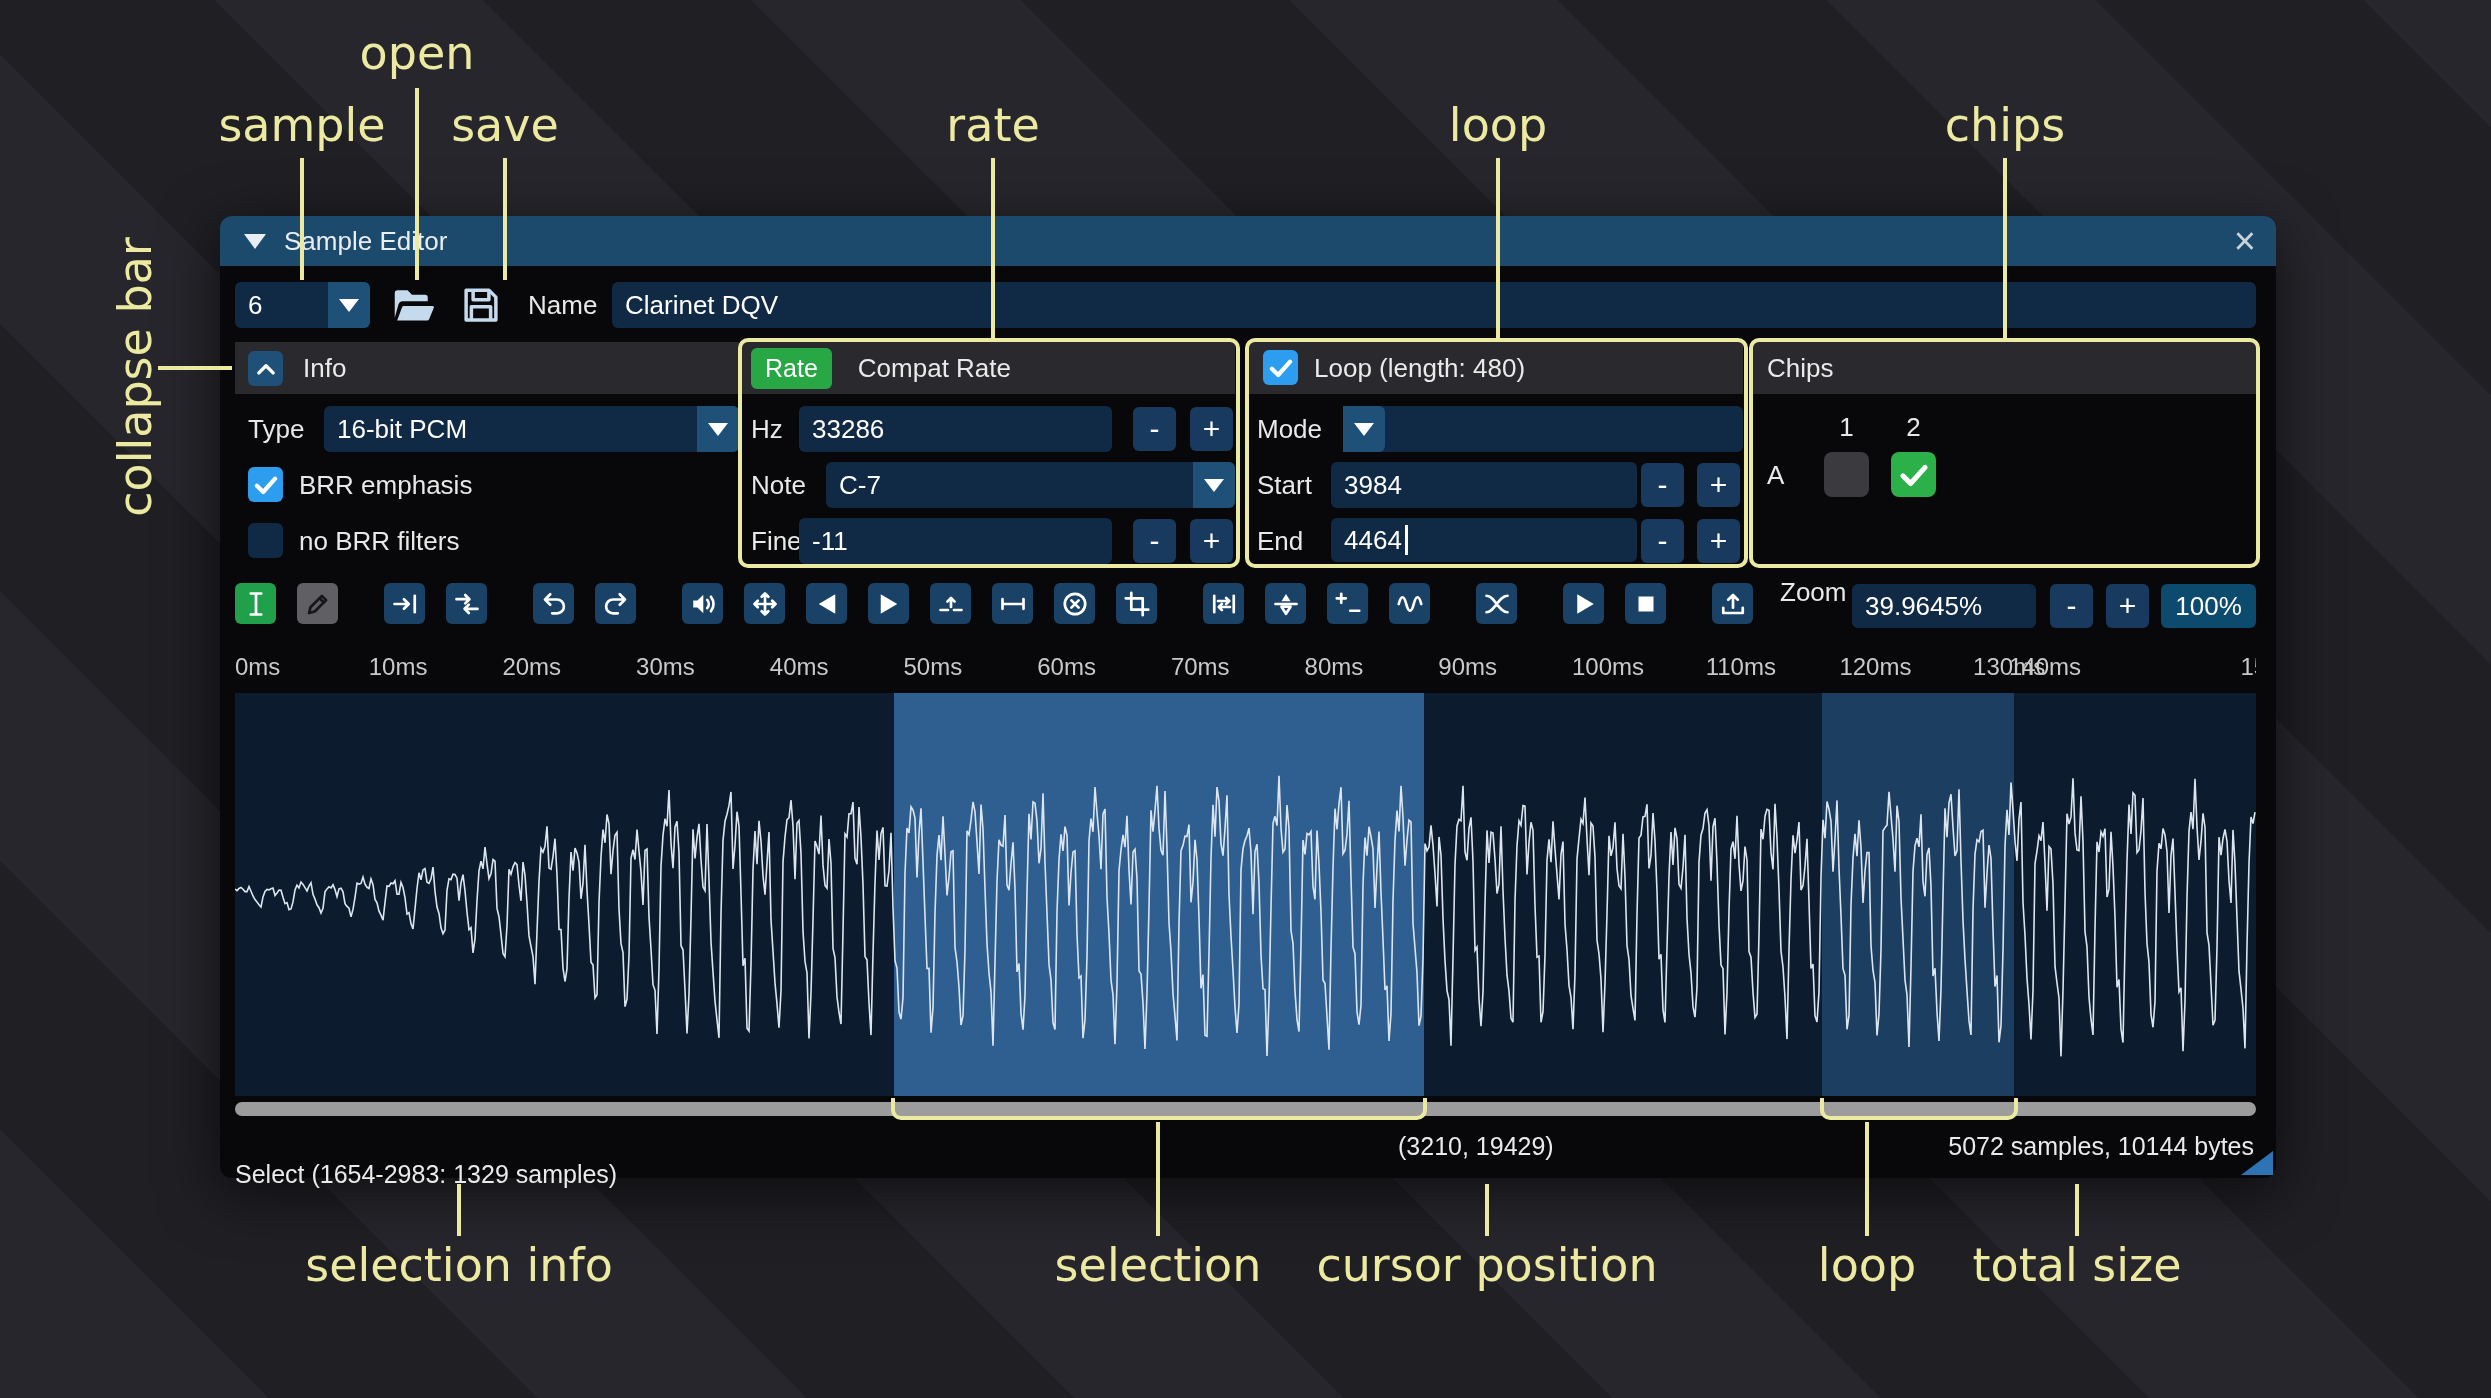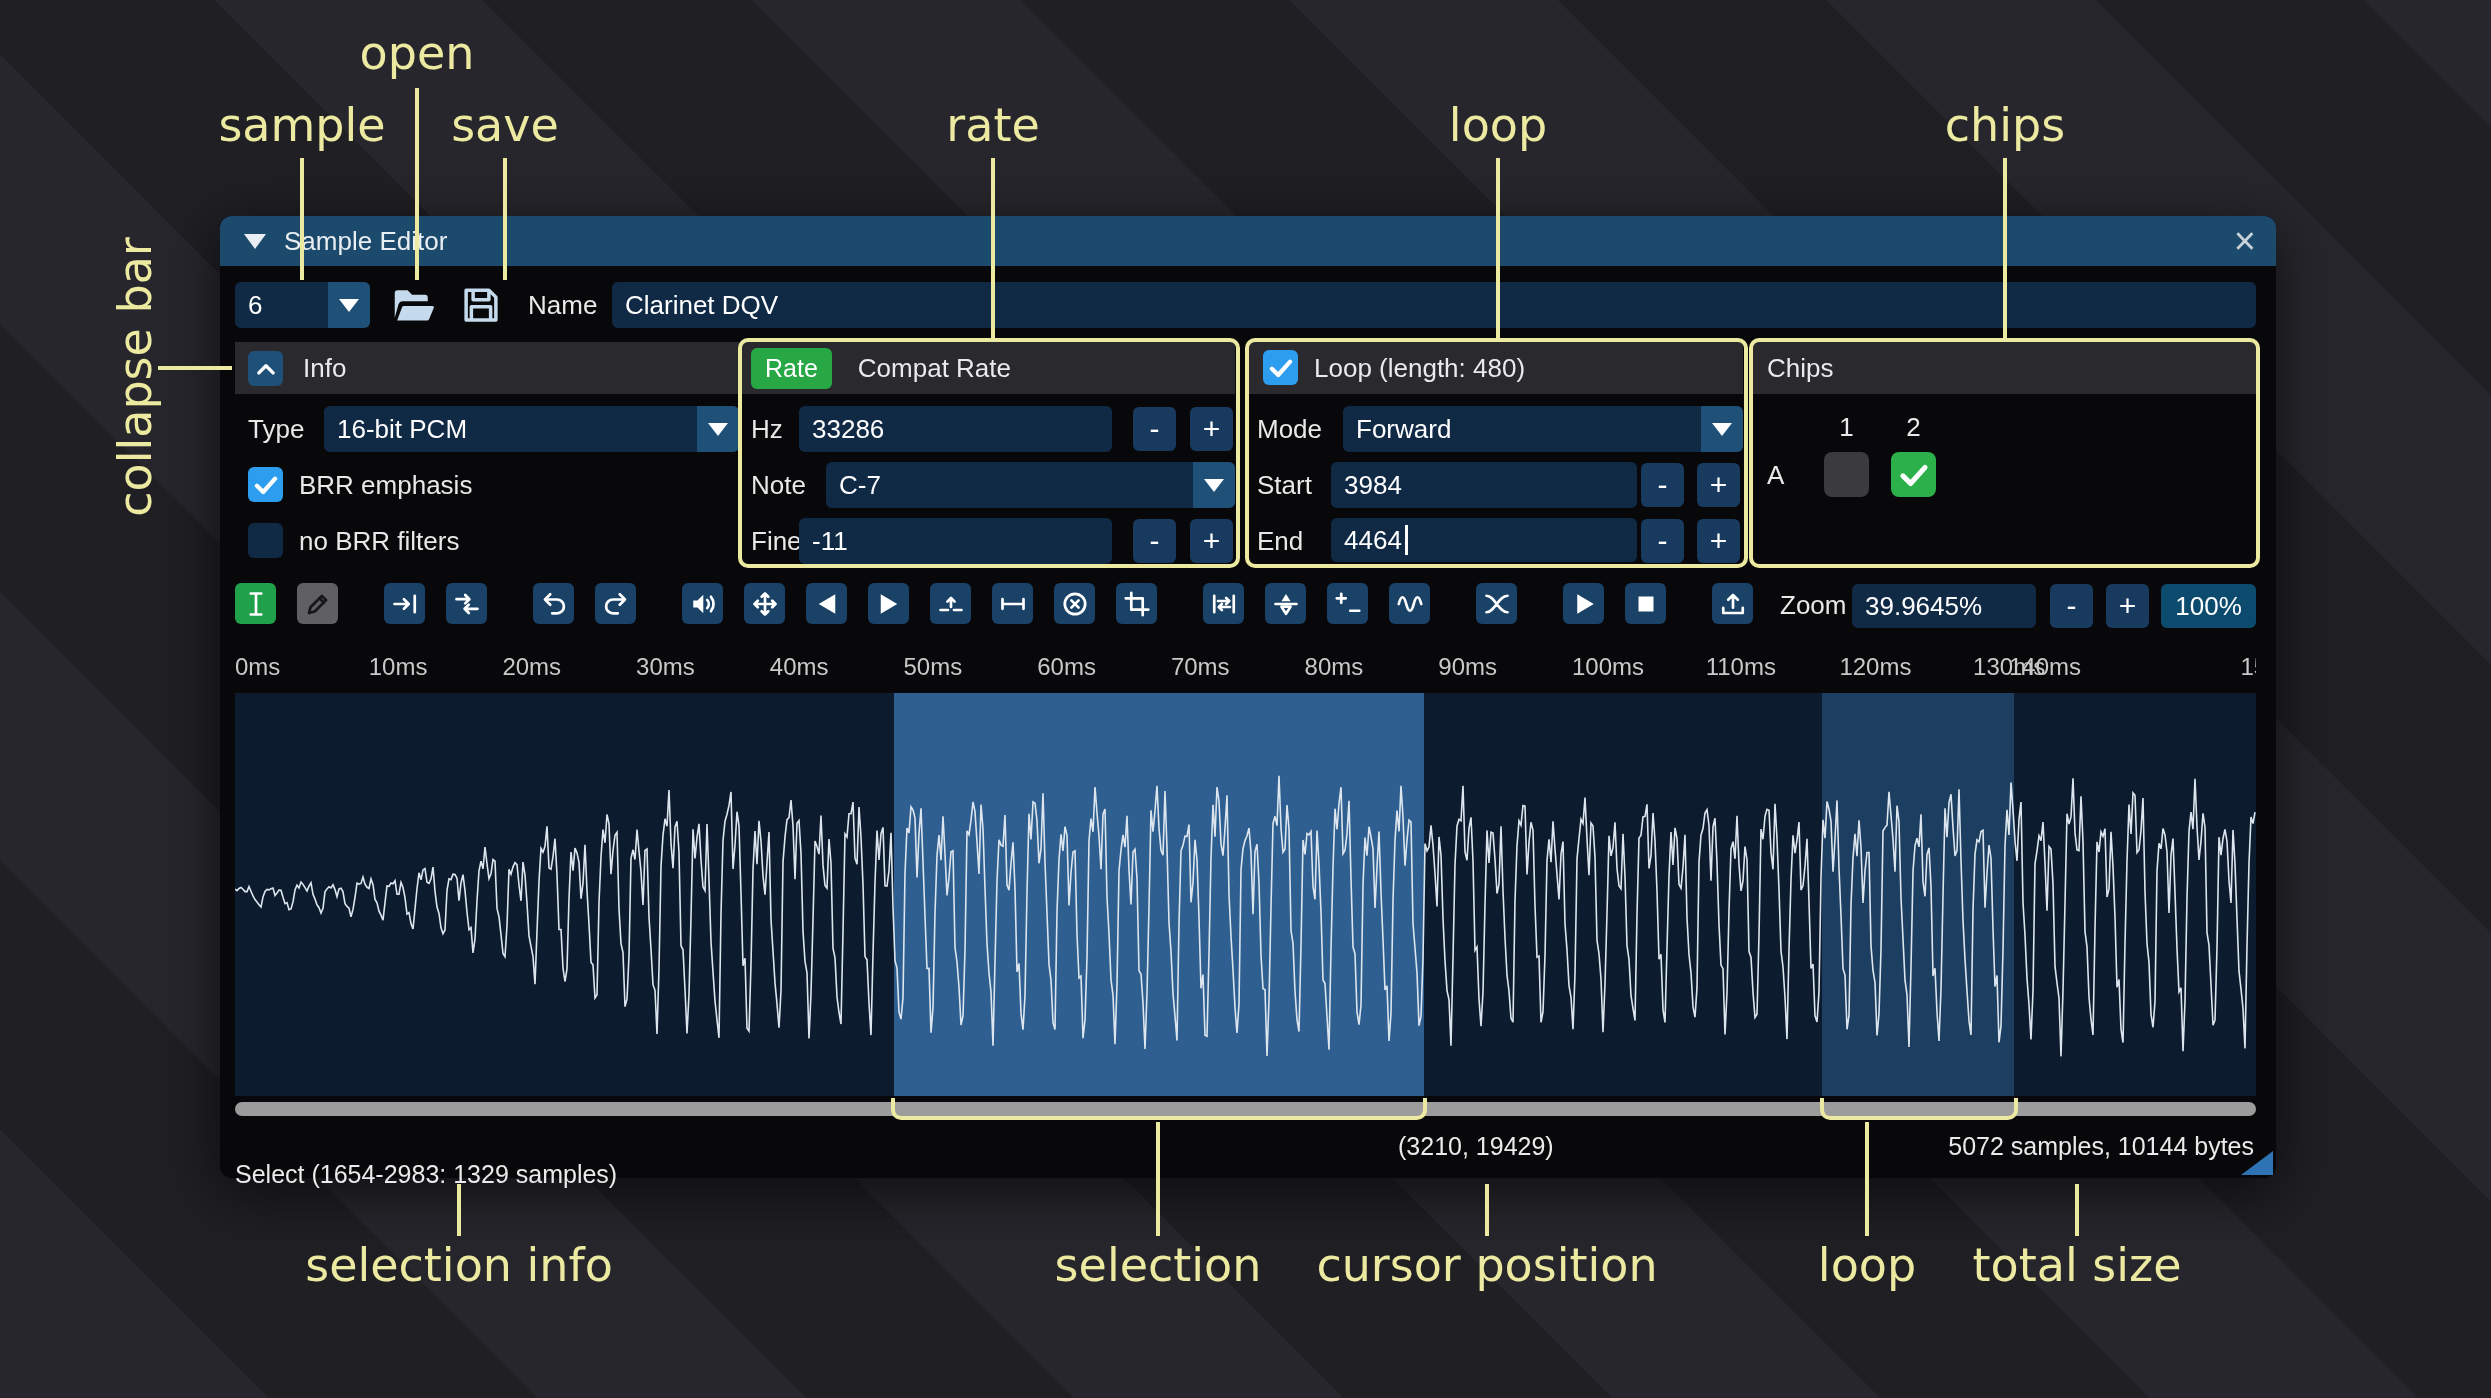--- a/index.html
+++ b/index.html
@@ -182,21 +182,20 @@
         <div class="checkbox checked" style="left:14px;top:8px;">
           <svg viewBox="0 0 20 20" width="28" height="28" fill="none" stroke="#fff" stroke-width="3" stroke-linecap="round" stroke-linejoin="round">
               <path d="M3.5 10.5 L8 15 L16.5 5.5"></path>
             </svg>
         </div>
         <span class="sec-title" style="margin-left:65px;">Loop (length: 480)</span>
       </div>
       <div class="row" style="top:64px;">
         <span class="label" style="margin-left:8px;">Mode</span>
         <div class="dropdown" style="left:94px;top:0;width:400px;height:46px;">
-          <span class="dd-val">Forward</span>
           <span class="dd-btn">
               <span class="tri-down"></span>
             </span>
         </div>
       </div>
       <div class="row" style="top:120px;">
         <span class="label" style="margin-left:8px;">Start</span>
         <div class="field" style="left:82px;top:0;width:306px;height:46px;">
           <span>3984</span>
         </div>
@@ -339,21 +338,21 @@
           <svg viewBox="0 0 20 20" width="30" height="30" fill="none" stroke="#fff" stroke-width="1.8" stroke-linecap="round" stroke-linejoin="round">
             <rect x="5" y="5" width="10" height="10" fill="#fff" stroke="none"></rect>
           </svg>
         </div>
         <div class="tool-btn grp" title="create-wave">
           <svg viewBox="0 0 20 20" width="30" height="30" fill="none" stroke="#fff" stroke-width="1.8" stroke-linecap="round" stroke-linejoin="round">
             <path d="M10 12.5V4M6.8 7.2L10 4l3.2 3.2M3.5 12.5v3.5h13v-3.5"></path>
           </svg>
         </div>
       </div>
-    <span class="abs label" style="left:1560px;top:374px;">Zoom</span>
+    <span class="abs label" style="left:1560px;top:361px;">Zoom</span>
     <div class="field" style="left:1632px;top:368px;width:184px;height:44px;">
       <span>39.9645%</span>
     </div>
     <div class="btn-pm" style="left:1830px;top:368px;height:44px;">-</div>
     <div class="btn-pm" style="left:1886px;top:368px;height:44px;">+</div>
     <div class="zoom-btn" style="left:1941px;top:368px;width:95px;height:44px;">100%</div>
 
     <div class="timeline">
         <span class="tick" style="left: 0px;">0ms</span>
         <span class="tick" style="left: 133.7px;">10ms</span>

